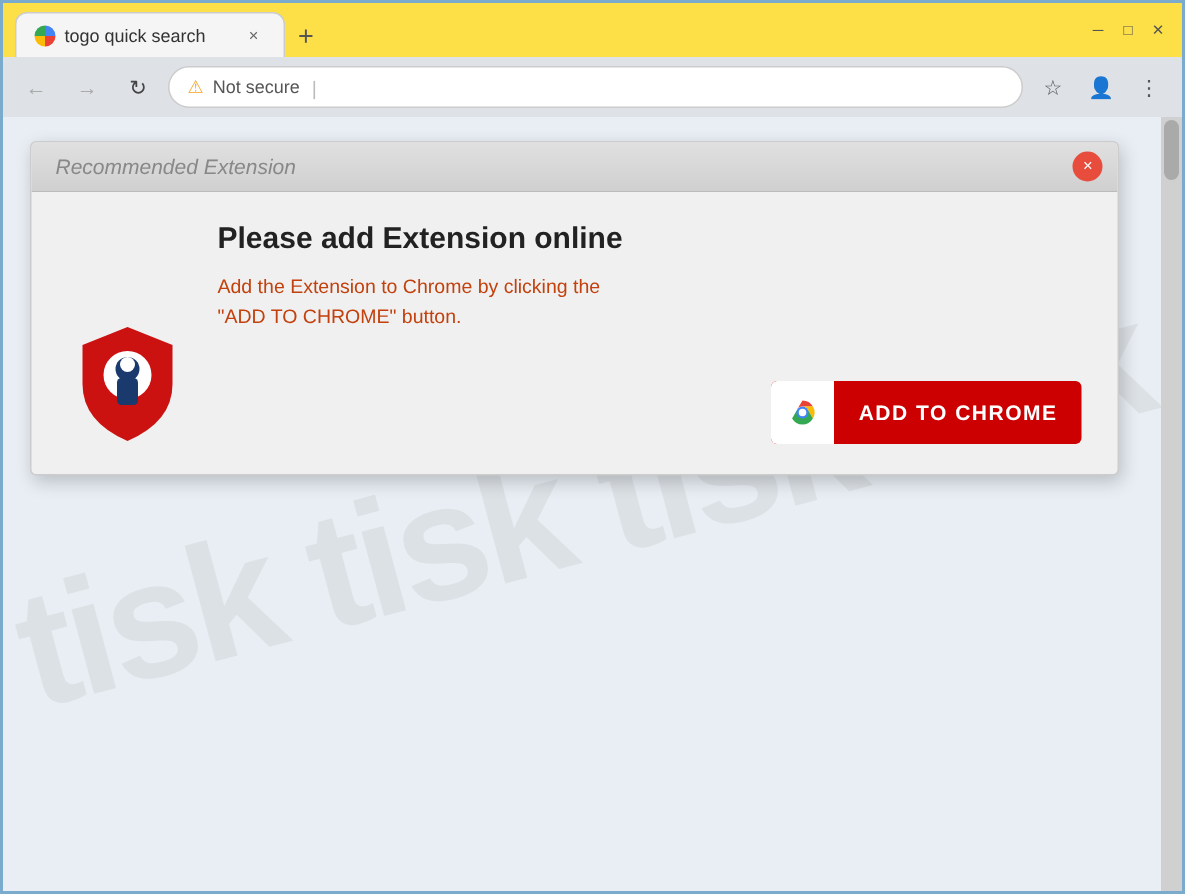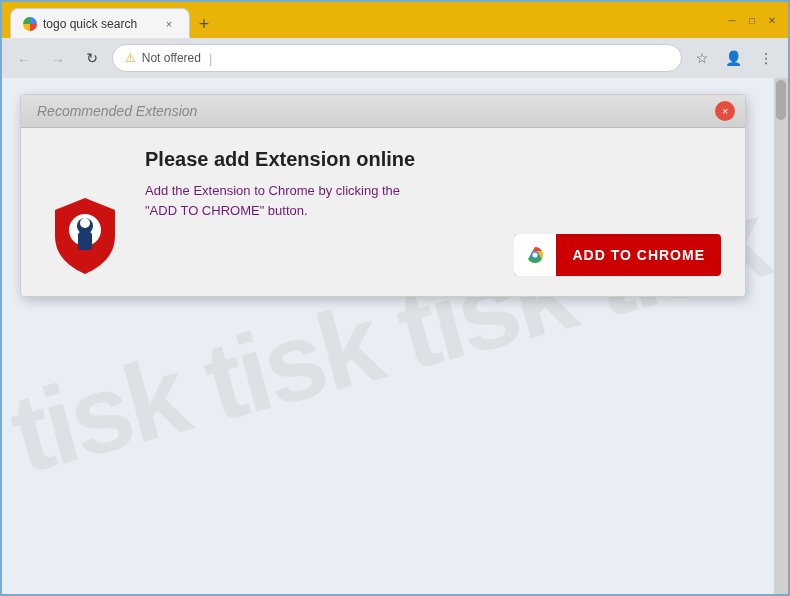--- a/index.html
+++ b/index.html
@@ -17,21 +17,21 @@
       width: 790px;
       height: 596px;
       background: #dee1e6;
       border: 2px solid #7aabcc;
       display: flex;
       flex-direction: column;
     }
 
     
     .title-bar {
-      background: #eab308;
+      background: #fde047;
       height: 36px;
       display: flex;
       align-items: center;
       padding: 0 8px;
       gap: 4px;
     }
 
     .tab-area {
       display: flex;
       align-items: flex-end;
@@ -309,22 +309,23 @@
 
     .modal-heading {
       font-size: 20px;
       font-weight: bold;
       color: #222;
       margin-bottom: 10px;
     }
 
     .modal-description {
       font-size: 13px;
-      color: #701a75;
+      color: #c2410c;
       line-height: 1.5;
+      margin-bottom: 20px;
     }
 
     .add-to-chrome-btn {
       display: flex;
       align-items: center;
       gap: 0;
       background: #cc0000;
       border: none;
       border-radius: 4px;
       cursor: pointer;
@@ -402,21 +403,21 @@
       <div class="win-btn">✕</div>
     </div>
   </div>
 
   <div class="address-bar-row">
     <button class="nav-btn disabled">←</button>
     <button class="nav-btn disabled">→</button>
     <button class="nav-btn">↻</button>
     <div class="address-bar">
       <span class="not-secure-icon">⚠</span>
-      <span class="not-secure-text">Not offered</span>
+      <span class="not-secure-text">Not secure</span>
       <span class="address-divider">|</span>
     </div>
     <div class="toolbar-right">
       <button class="toolbar-icon-btn">☆</button>
       <button class="toolbar-icon-btn">👤</button>
       <button class="toolbar-icon-btn">⋮</button>
     </div>
   </div>
 
   <div class="browser-content-area">

